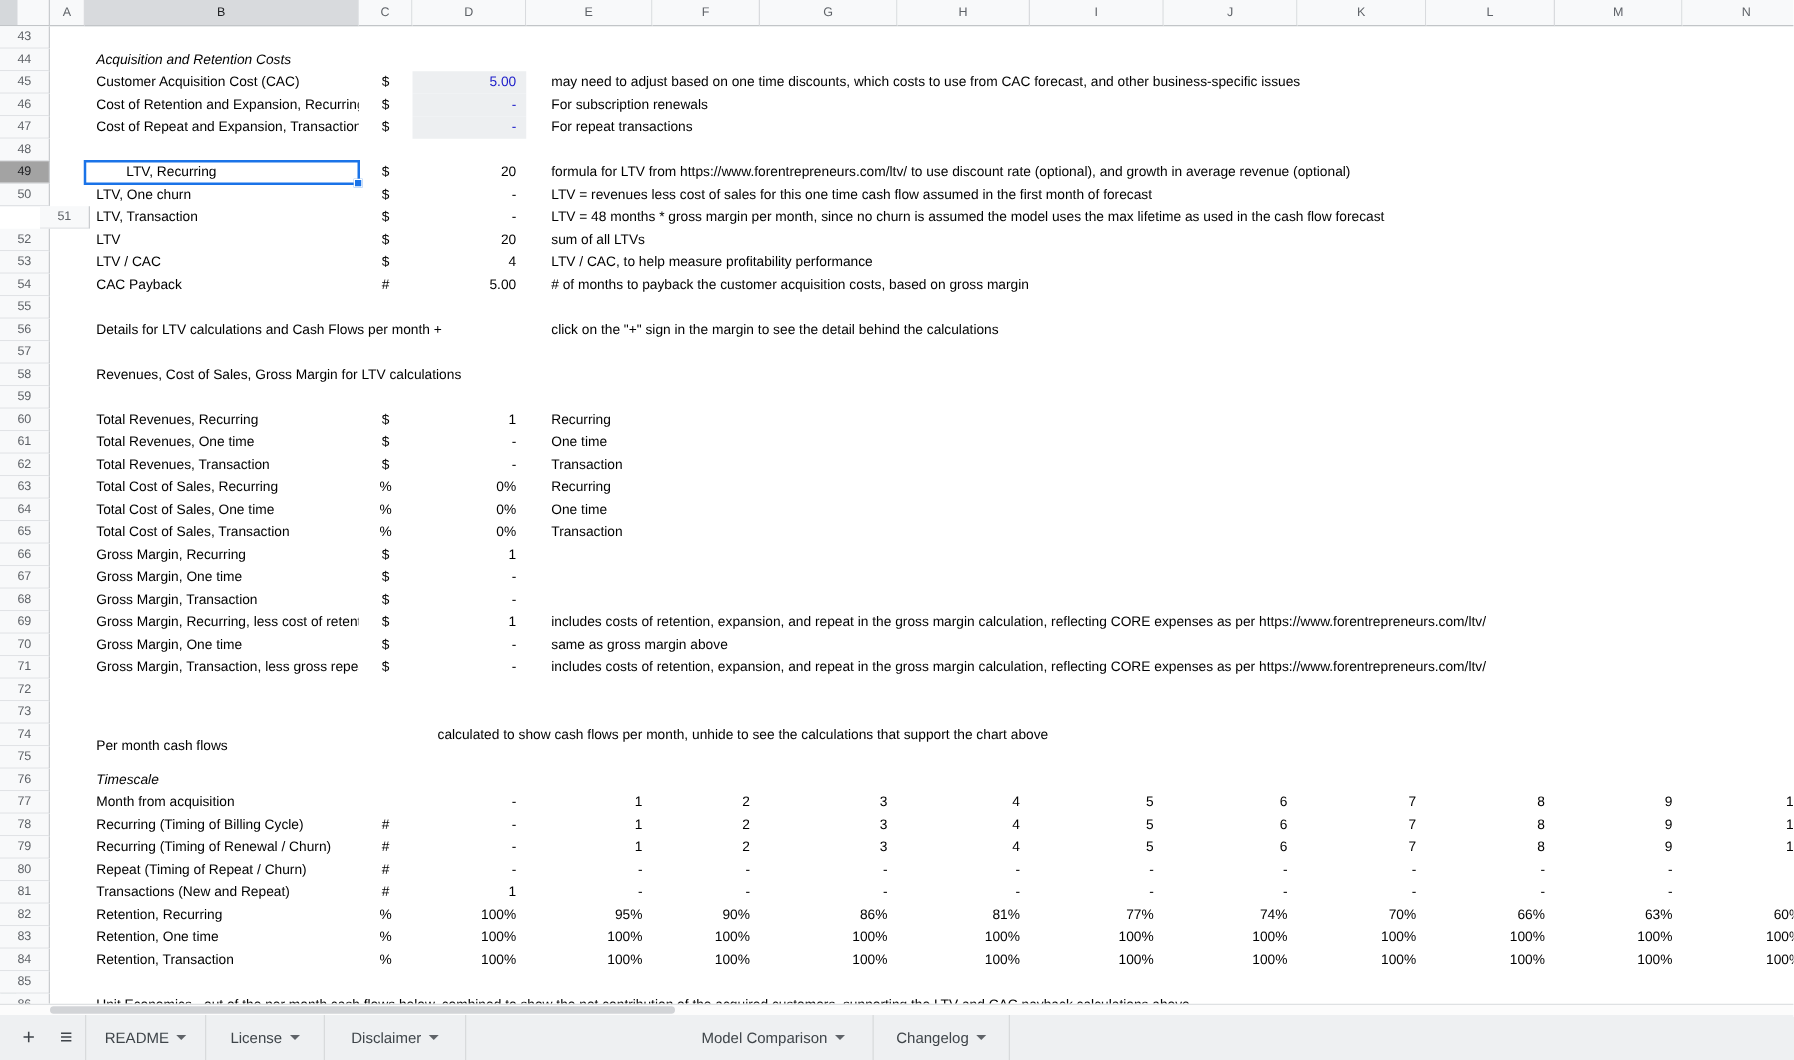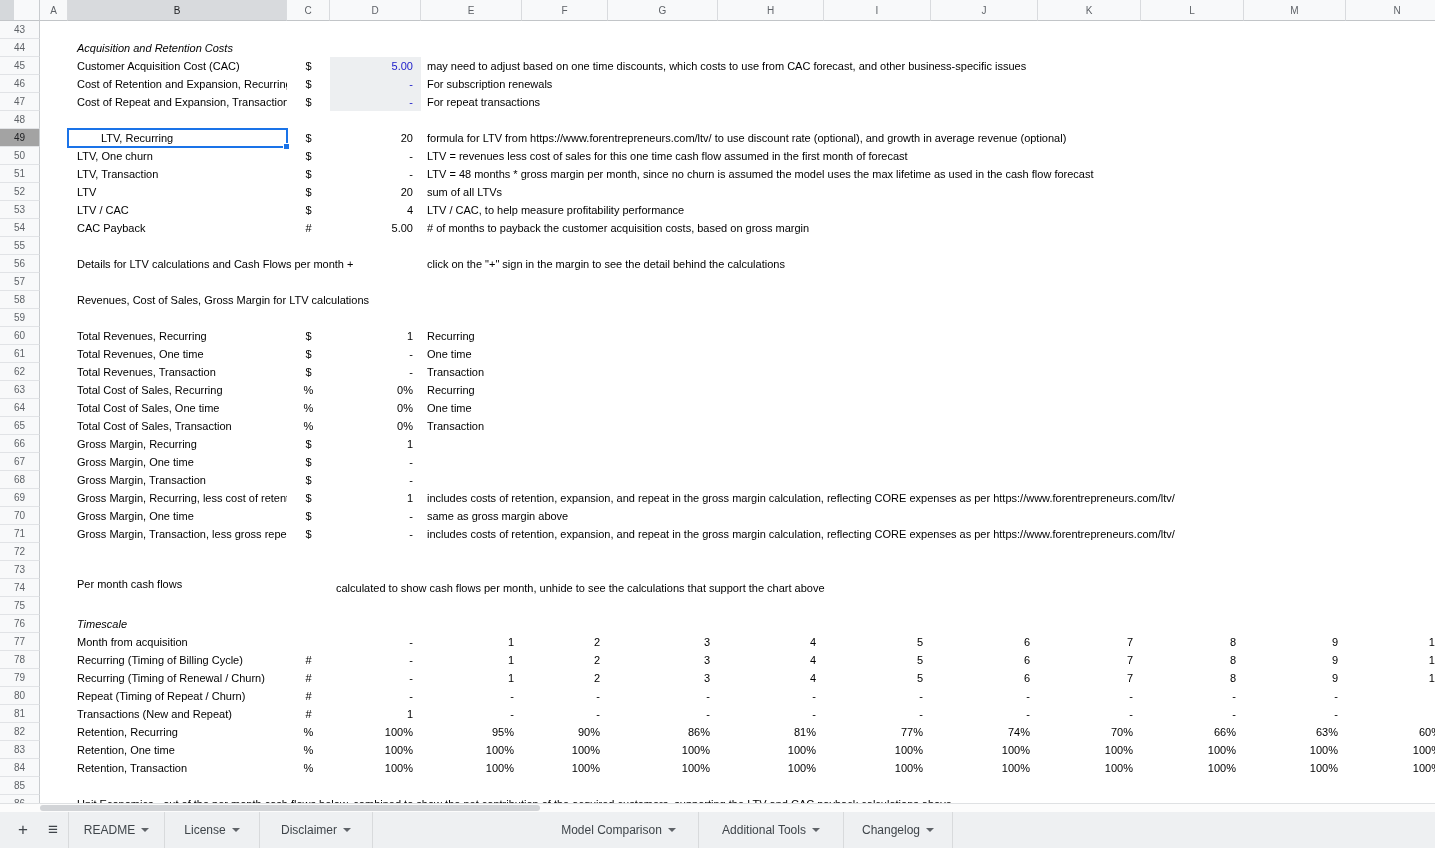--- a/index.html
+++ b/index.html
@@ -17,21 +17,21 @@
   .rowhdr.hl{background:#a3a3a3;color:#202124;}
   .corner{position:absolute;left:0;top:0;width:40px;height:21px;box-sizing:border-box;
           background:#f8f9fa;border-right:1px solid #c9cccf;border-bottom:1px solid #c2c5c8;}
   .corner .sliver{position:absolute;left:0;top:0;width:14px;height:20px;background:#d5d8db;}
   .cell{position:absolute;height:18px;line-height:18px;font-size:11px;color:#000;
         white-space:nowrap;box-sizing:border-box;}
   .bcell{padding-left:9px;}
   .clip{overflow:hidden;width:219px;}
   .ccell{text-align:center;}
   .vcell{text-align:right;padding-right:8px;}
-  .note{padding-left:6px;}
+  .note{padding-left:20px;}
   .italic{font-style:italic;}
   .input-val{color:#1a1ac9;}
   .shade{background:#edeff1;}
   .selbox{position:absolute;box-sizing:border-box;border:2px solid #1a73e8;background:transparent;}
   .selhandle{position:absolute;width:7px;height:7px;background:#1a73e8;border:1px solid #fff;box-sizing:border-box;}
   .groupbtn{position:absolute;left:1px;top:788px;width:12px;height:12px;background:#a5a9ad;
             border:1px solid #8a8e92;border-radius:2px;box-sizing:border-box;}
   
   #hscroll{position:absolute;left:0;top:803px;width:1435px;height:9px;background:#fcfcfc;
            border-top:1px solid #dfe1e3;box-sizing:border-box;}
@@ -99,21 +99,21 @@
       <div class="rowhdr hl" style="top: 129px;">49</div>
       <div class="cell bcell" style="left: 68px; top: 129px; padding-left: 33px;">LTV, Recurring</div>
       <div class="cell ccell" style="left: 287px; top: 129px; width: 43px;">$</div>
       <div class="cell vcell" style="left: 330px; top: 129px; width: 91px;">20</div>
       <div class="cell note" style="left: 421px; top: 129px;">formula for LTV from https://www.forentrepreneurs.com/ltv/  to use discount rate (optional), and growth in average revenue (optional)</div>
       <div class="rowhdr" style="top: 147px;">50</div>
       <div class="cell bcell" style="left: 68px; top: 147px;">LTV, One churn</div>
       <div class="cell ccell" style="left: 287px; top: 147px; width: 43px;">$</div>
       <div class="cell vcell" style="left: 330px; top: 147px; width: 91px;">-</div>
       <div class="cell note" style="left: 421px; top: 147px;">LTV = revenues less cost of sales for this one time cash flow assumed in the first month of forecast</div>
-      <div class="rowhdr" style="top: 165px;">51</div>
+      <div class="rowhdr" style="top: 165px; margin-left: 32px;">51</div>
       <div class="cell bcell" style="left: 68px; top: 165px;">LTV, Transaction</div>
       <div class="cell ccell" style="left: 287px; top: 165px; width: 43px;">$</div>
       <div class="cell vcell" style="left: 330px; top: 165px; width: 91px;">-</div>
       <div class="cell note" style="left: 421px; top: 165px;">LTV = 48 months * gross margin per month, since no churn is assumed the model uses the max lifetime as used in the cash flow forecast</div>
       <div class="rowhdr" style="top: 183px;">52</div>
       <div class="cell bcell" style="left: 68px; top: 183px;">LTV</div>
       <div class="cell ccell" style="left: 287px; top: 183px; width: 43px;">$</div>
       <div class="cell vcell" style="left: 330px; top: 183px; width: 91px;">20</div>
       <div class="cell note" style="left: 421px; top: 183px;">sum of all LTVs</div>
       <div class="rowhdr" style="top: 201px;">53</div>
@@ -187,21 +187,21 @@
       <div class="cell vcell" style="left: 330px; top: 507px; width: 91px;">-</div>
       <div class="cell note" style="left: 421px; top: 507px;">same as gross margin above</div>
       <div class="rowhdr" style="top: 525px;">71</div>
       <div class="cell bcell clip" style="left: 68px; top: 525px;">Gross Margin, Transaction, less gross repeat</div>
       <div class="cell ccell" style="left: 287px; top: 525px; width: 43px;">$</div>
       <div class="cell vcell" style="left: 330px; top: 525px; width: 91px;">-</div>
       <div class="cell note" style="left: 421px; top: 525px;">includes costs of retention, expansion, and repeat in the gross margin calculation, reflecting CORE expenses as per https://www.forentrepreneurs.com/ltv/</div>
       <div class="rowhdr" style="top: 543px;">72</div>
       <div class="rowhdr" style="top: 561px;">73</div>
       <div class="rowhdr" style="top: 579px;">74</div>
-      <div class="cell bcell" style="left: 68px; top: 575px;">Per month cash flows</div>
+      <div class="cell bcell" style="left: 68px; top: 588px;">Per month cash flows</div>
       <div class="cell note" style="left: 330px; top: 579px;">calculated to show cash flows per month, unhide to see the calculations that support the chart above</div>
       <div class="rowhdr" style="top: 597px;">75</div>
       <div class="rowhdr" style="top: 615px;">76</div>
       <div class="cell bcell italic" style="left: 68px; top: 615px;">Timescale</div>
       <div class="rowhdr" style="top: 633px;">77</div>
       <div class="cell bcell" style="left: 68px; top: 633px;">Month from acquisition</div>
       <div class="cell vcell" style="left: 330px; top: 633px; width: 91px;">-</div>
       <div class="cell vcell" style="left: 421px; top: 633px; width: 101px;">1</div>
       <div class="cell vcell" style="left: 522px; top: 633px; width: 86px;">2</div>
       <div class="cell vcell" style="left: 608px; top: 633px; width: 110px;">3</div>
@@ -340,22 +340,18 @@
         <span class="tri"></span>
       </div>
       <div class="tab active" style="width: 166px; margin-top: 48px;">
         <span>Unit Economics</span>
         <span class="tri"></span>
       </div>
       <div class="tab" style="width: 160px;">
         <span>Model Comparison</span>
         <span class="tri"></span>
       </div>
-      <div class="tab" style="width: 145px;">
-        <span>Additional Tools</span>
-        <span class="tri"></span>
-      </div>
       <div class="tab" style="width: 109px;">
         <span>Changelog</span>
         <span class="tri"></span>
       </div>
     </div>
 </div>
 
 </body></html>

